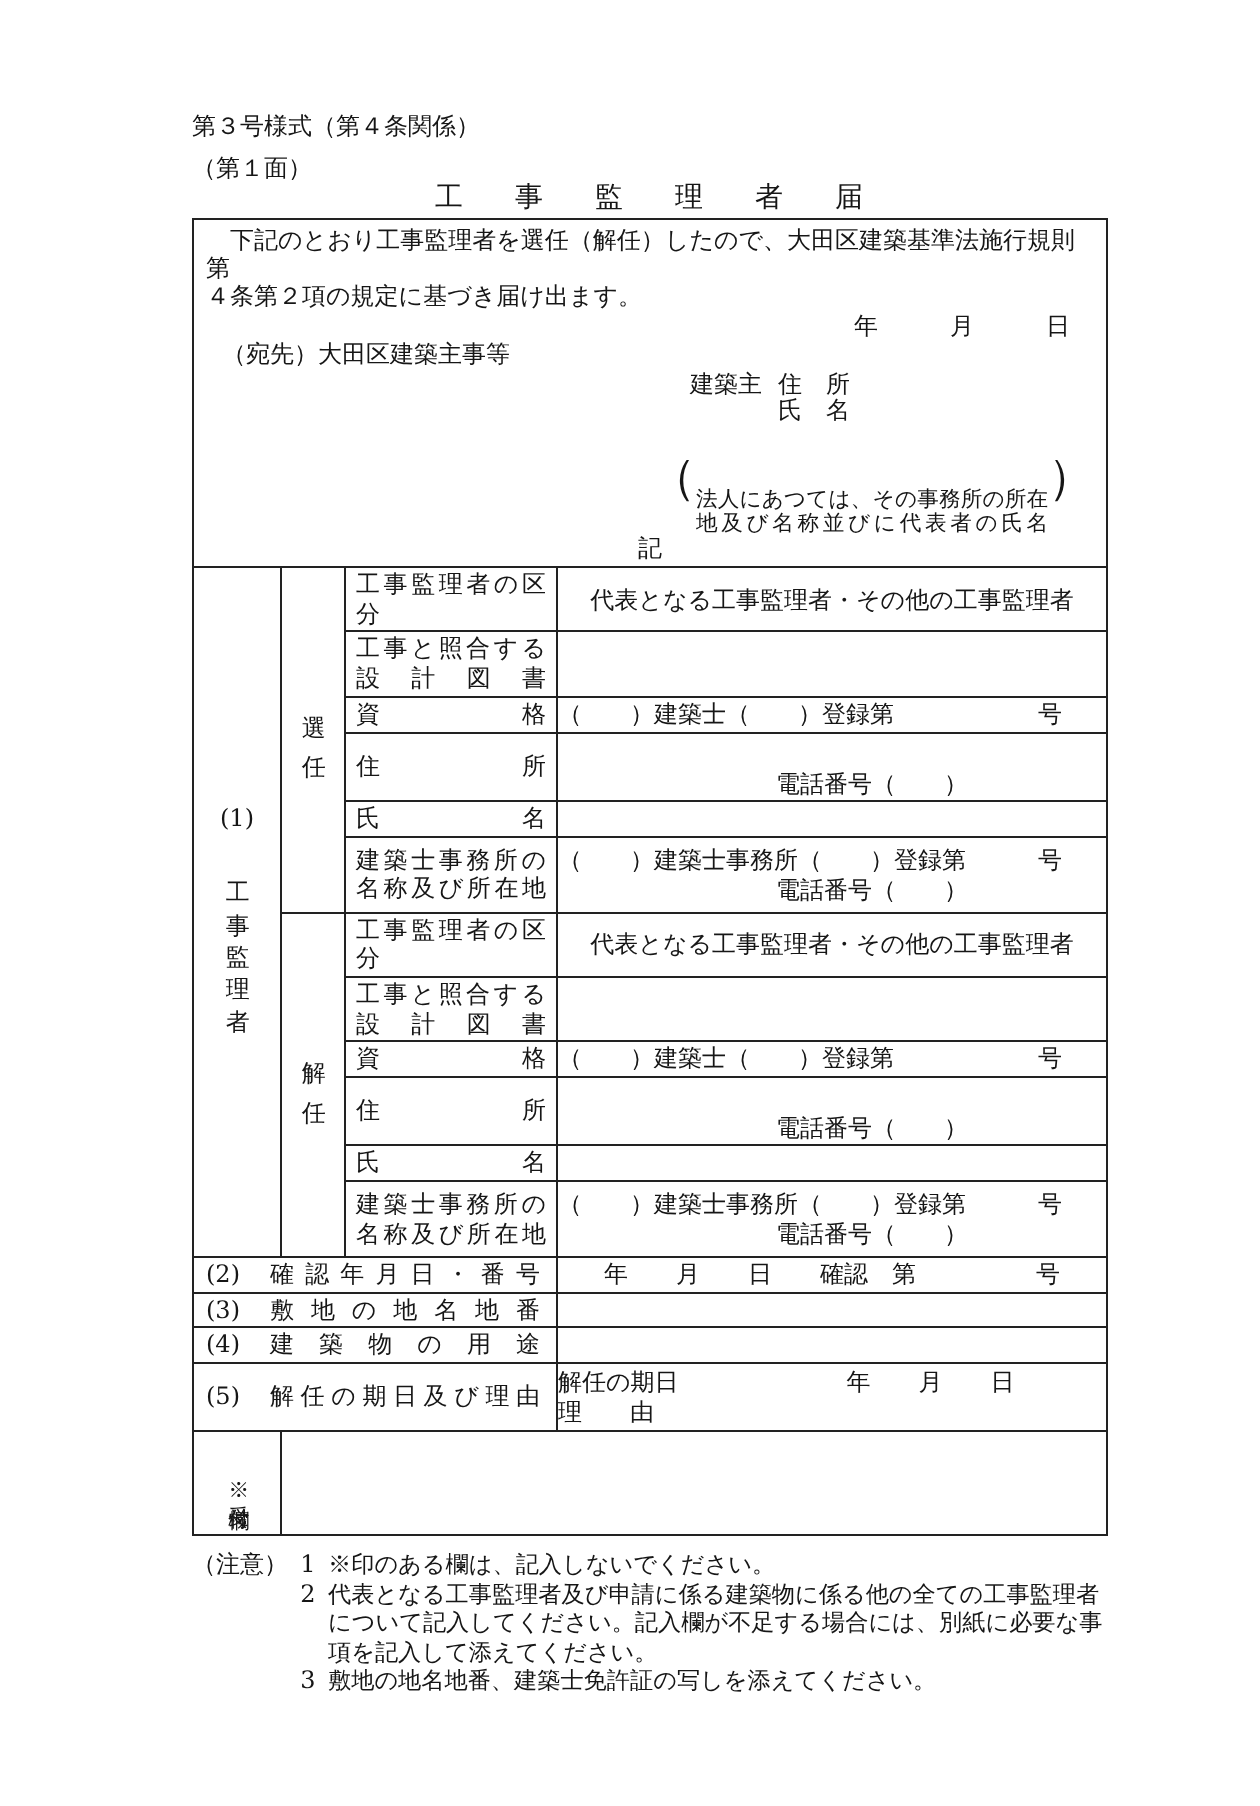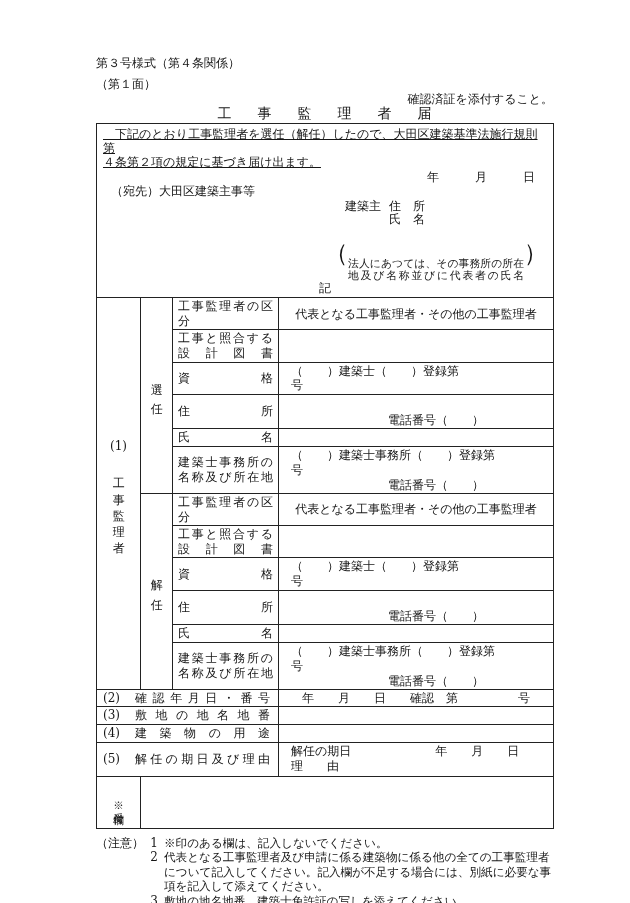--- a/index.html
+++ b/index.html
@@ -24,21 +24,21 @@
   table.form-table {
     border-collapse:collapse;
     table-layout:fixed;
     width:457px;
   }
   col.c1 { width:44px; } col.c2 { width:32px; } col.c3 { width:106px; } col.c4 { width:275px; }
   td { border:1px solid #222; vertical-align:middle; font-size:12px; line-height:1.22; padding:1px 4px; }
 
   
   td.intro-cell { height:114px; vertical-align:top; padding:3px 6px 2px 6px; }
-  .intro-line { line-height:14px;text-decoration:underline; }
+  .intro-line { line-height:14px; }
   .date-line  { text-align:right; padding-right:12px; line-height:13px; margin-top:2px; }
   .addressee  { padding-left:8px; line-height:13px; margin-top:1px; }
   .builder-block { display:flex; margin-left:242px; margin-top:2px; line-height:12.5px; }
   .builder-label { margin-right:8px; }
   .builder-fields span { display:block; line-height:12.5px; }
   .corp-note { display:flex; align-items:center; margin-left:222px; margin-top:1px; }
   .corp-paren { font-size:23px; line-height:23px; font-weight:300; transform:scaleY(1.05); }
   .corp-lines { flex:1;margin-top:32px; }
   .corp-lines span { display:block; font-size:10.8px; line-height:11.6px; text-align:justify; text-align-last:justify; }
   .record-mark { text-align:center; line-height:13px; margin-top:1px; }
@@ -59,21 +59,21 @@
   .h-cat  td, td.h-cat  { height:17px; }
   .h-draw td, td.h-draw { height:28px;margin-top:28px; }
   .h-qual td, td.h-qual { height:18px; }
   .h-addr td, td.h-addr { height:34px; }
   .h-name td, td.h-name { height:18px; }
   .h-offc td, td.h-offc { height:38px; }
   td.h-item  { height:16px; }
   td.h-item5 { height:34px; }
   td.h-recv  { height:52px; }
 
-  td.value-cell { padding:1px 12px; }
+  td.value-cell { padding:1px 0; }
   td.center { text-align:center; }
   td.v-bottom { vertical-align:bottom; }
   .phone-line { text-align:center; padding-left:40px; line-height:14px; }
   .office-line { line-height:15px; }
 
   .item-label { display:flex; align-items:center; }
   .item-label .num { width:34px; flex:none; padding-left:2px; }
   .item-label .jl { flex:1; padding-right:4px; }
   .item5-l1 { line-height:15px; }
   .item5-l2 { line-height:15px; }
@@ -87,21 +87,20 @@
   .note-text { flex:1; font-size:11.6px; line-height:14.5px; }
 </style>
 </head>
 <body>
 
 <div class="sheet">
   <div class="content">
 
     <div class="form-number">第３号様式（第４条関係）</div>
     <div class="page-label">（第１面）</div>
-    <div class="attach-note">確認済証を添付すること。</div>
     <div class="form-title"><span>工事監理者届</span></div>
 
     <table class="form-table">
       <colgroup>
           <col class="c1">
           <col class="c2">
           <col class="c3">
           <col class="c4">
         </colgroup>
 

